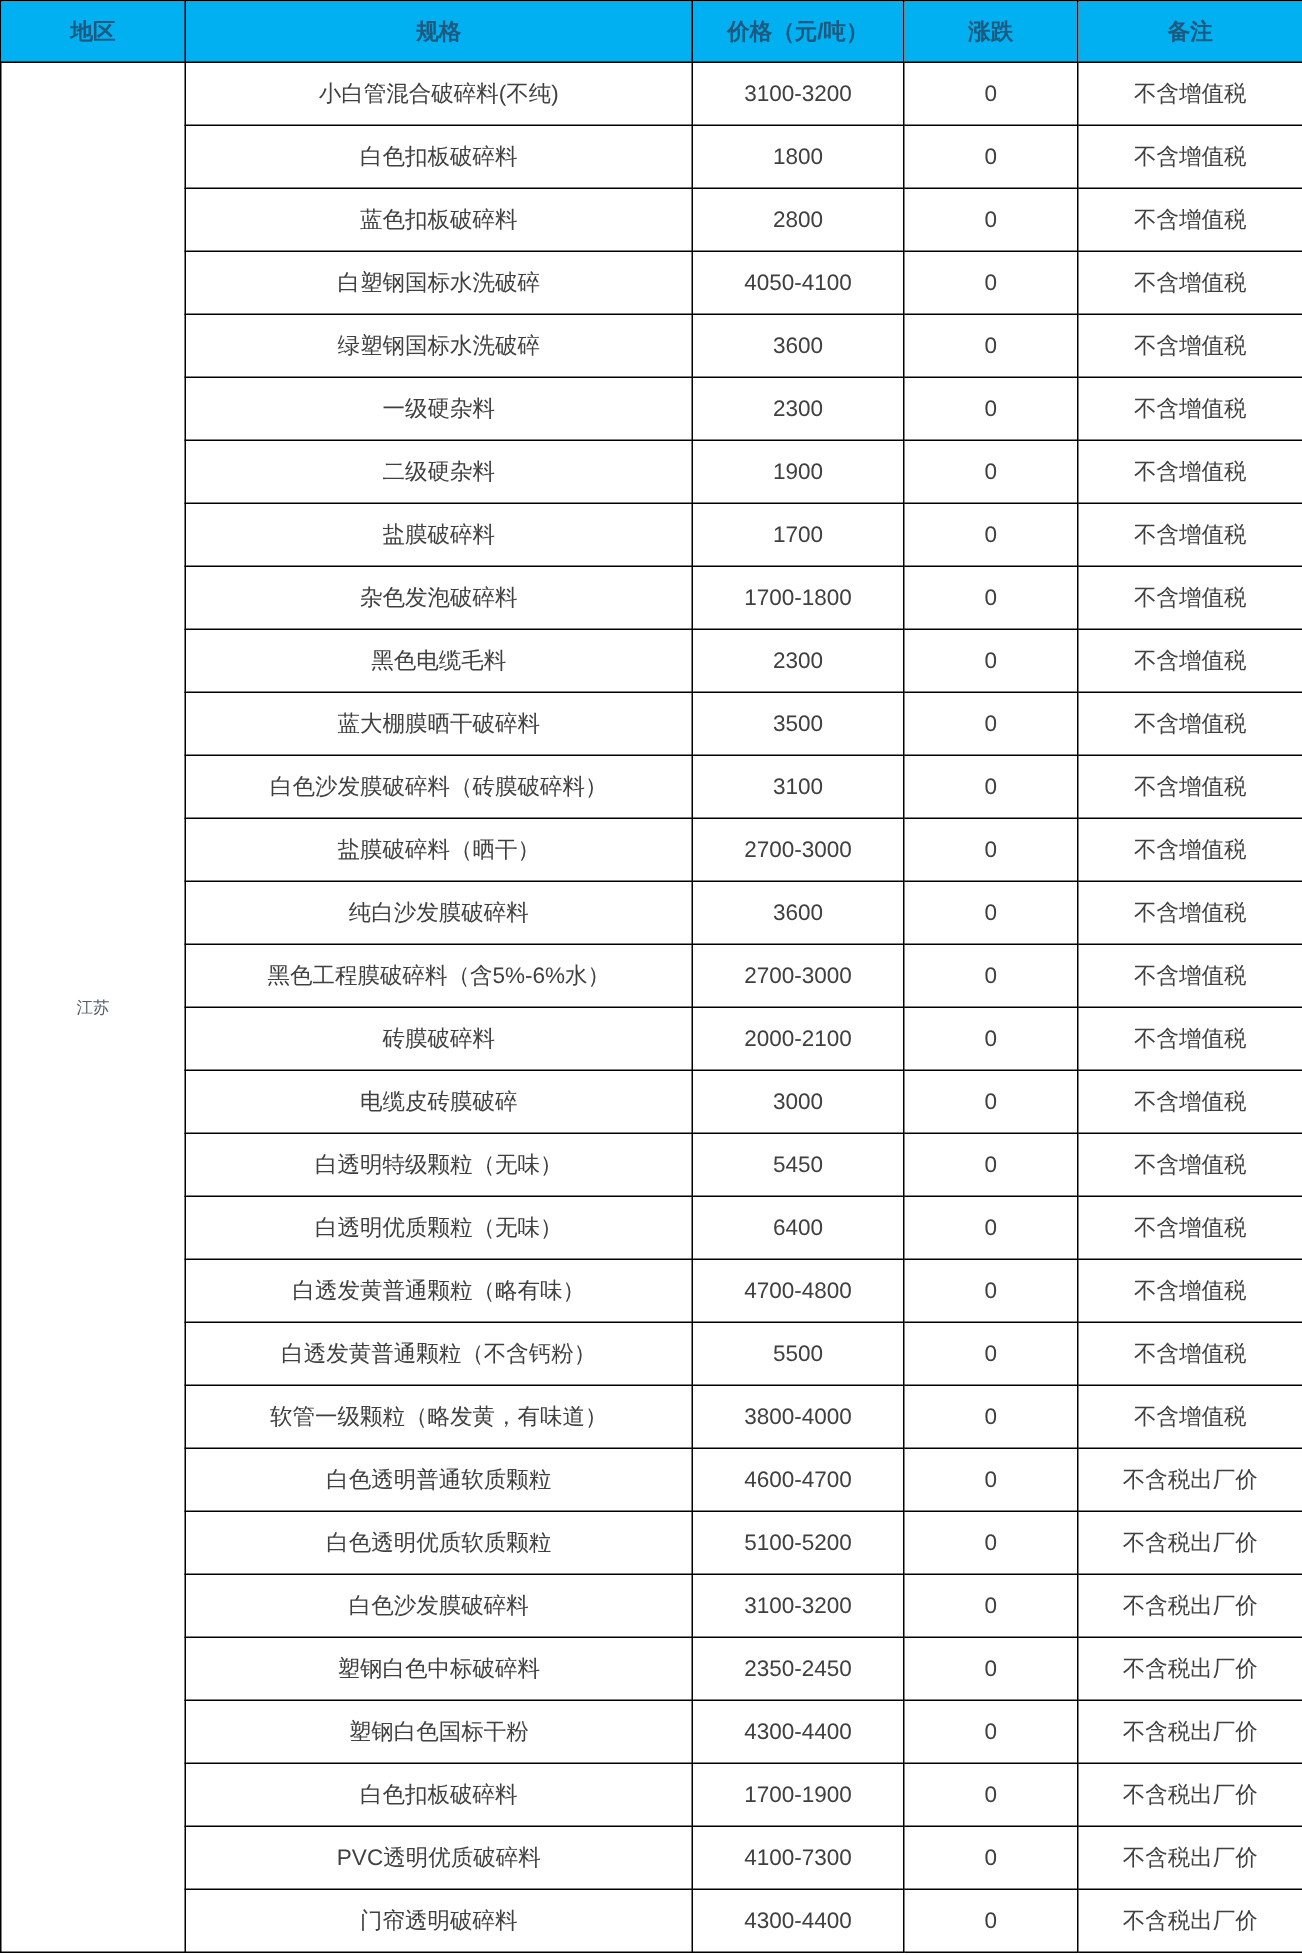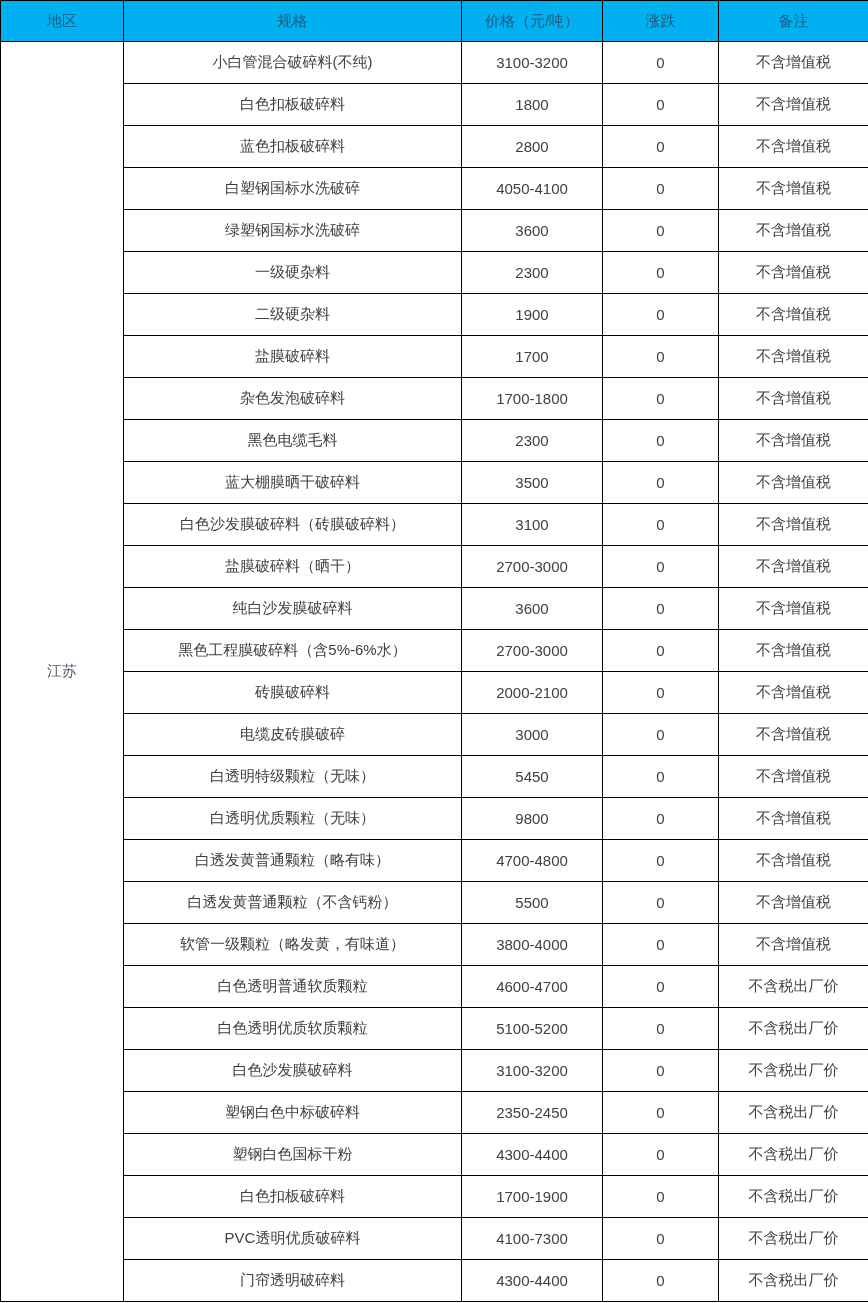--- a/index.html
+++ b/index.html
@@ -18,33 +18,33 @@
     border: 1px solid #000000;
     text-align: center;
     vertical-align: middle;
     padding: 0 4px;
     overflow: hidden;
     white-space: nowrap;
   }
   .price-table thead th {
     background: #00b0f0;
     color: #1e5a80;
-    font-weight: normal;
+    font-weight: bold;
     font-size: 15px;
     height: 40px;
   }
   .price-table tbody td {
     height: 41px;
     font-size: 15px;
     color: #404040;
     background: #ffffff;
   }
   .price-table td.region-cell {
     color: #525c6e;
-    font-size: 15px;
+    font-size: 11px;
   }
   col.c-region { width: 123px; }
   col.c-spec   { width: 338px; }
   col.c-price  { width: 141px; }
   col.c-change { width: 116px; }
   col.c-note   { width: 150px; }
 </style>
 </head>
 <body>
 
@@ -170,21 +170,21 @@
         <td>不含增值税</td>
       </tr>
       <tr>
         <td>白透明特级颗粒（无味）</td>
         <td>5450</td>
         <td>0</td>
         <td>不含增值税</td>
       </tr>
       <tr>
         <td>白透明优质颗粒（无味）</td>
-        <td>9800</td>
+        <td>6400</td>
         <td>0</td>
         <td>不含增值税</td>
       </tr>
       <tr>
         <td>白透发黄普通颗粒（略有味）</td>
         <td>4700-4800</td>
         <td>0</td>
         <td>不含增值税</td>
       </tr>
       <tr>

